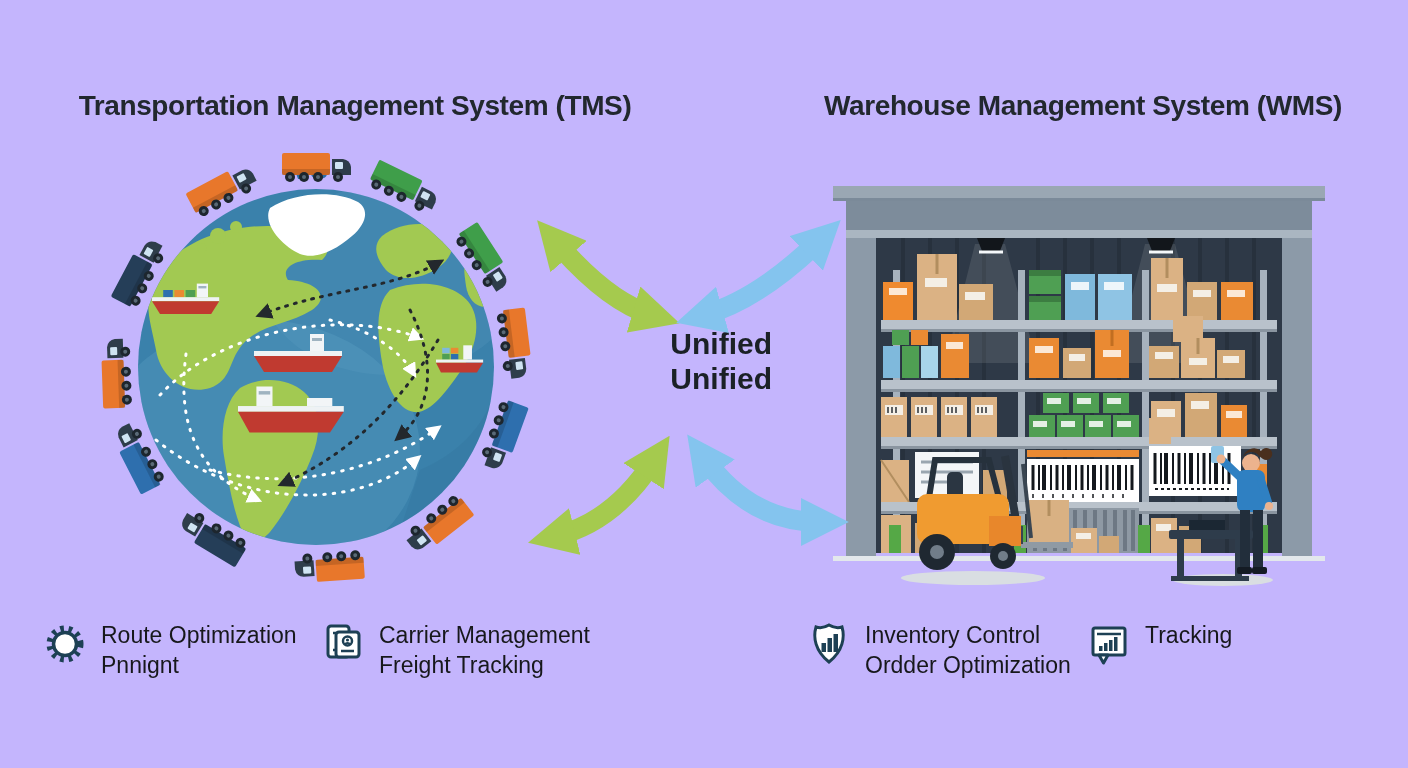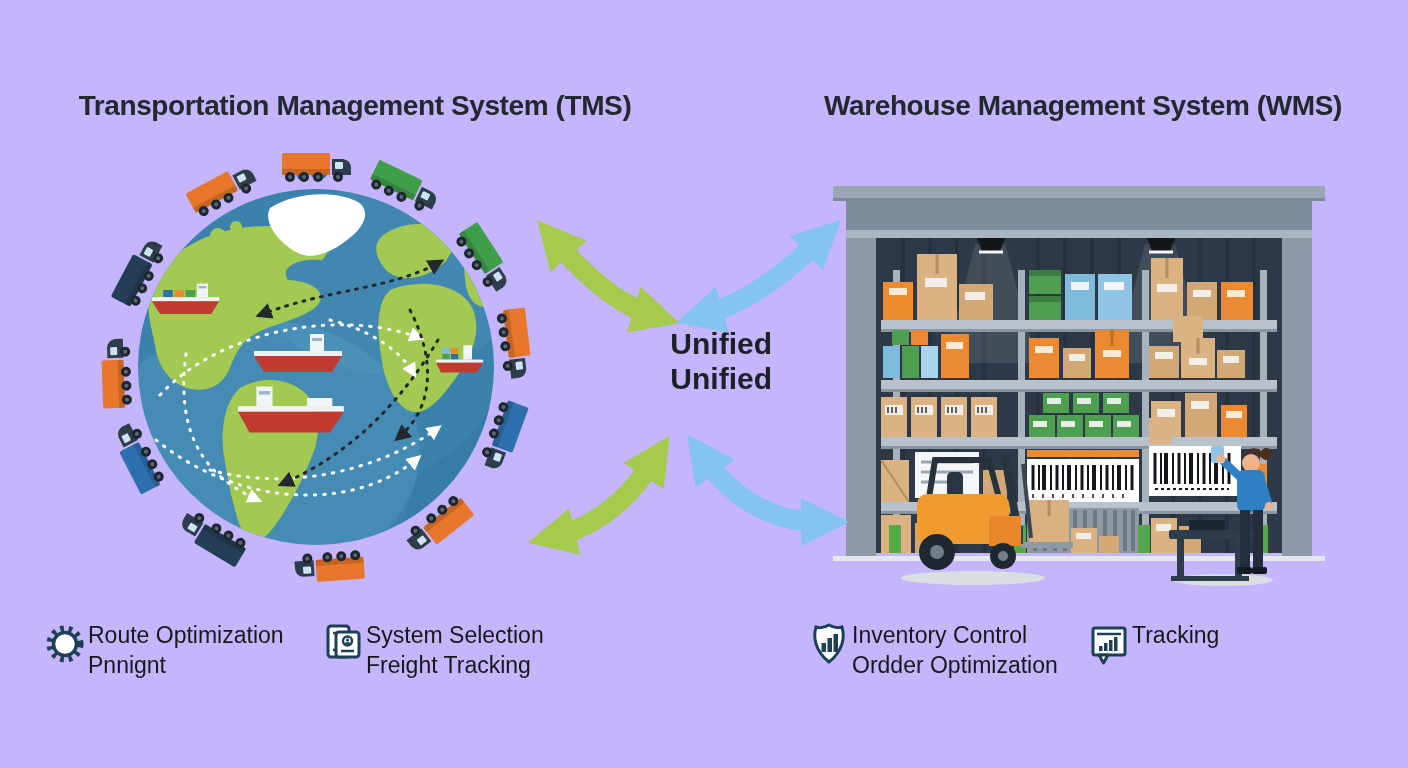--- a/index.html
+++ b/index.html
@@ -8,21 +8,21 @@
   .title{position:absolute;font-size:28px;font-weight:600;letter-spacing:-0.4px;
          text-align:center;color:#22282e;margin:0;}
   .title-left{left:40px;top:90px;width:630px;}
   .title-right{left:783px;top:90px;width:600px;}
   .vs{position:absolute;left:291px;top:155px;font-size:27px;font-weight:800;
       color:#2b6ba3;letter-spacing:1px;}
   .platform{position:absolute;left:592px;top:326px;width:180px;text-align:right;
             font-size:30px;line-height:35px;font-weight:600;color:#1b2126;}
   .illu{position:absolute;}
   .arrows{position:absolute;left:0;top:0;pointer-events:none;}
-  .feature{position:absolute;display:flex;align-items:flex-start;}
+  .feature{position:absolute;display:flex;gap:13px;align-items:flex-start;}
   .feature svg{flex:0 0 auto;margin-top:1px;}
   .ftext{font-size:23px;line-height:30px;font-weight:500;color:#17181b;}
   .f1{left:42px;top:620px;} .f2{left:320px;top:620px;}
   .f3{left:806px;top:620px;} .f4{left:1086px;top:620px;}
 </style>
 </head>
 <body>
 
 <div class="canvas">
 
@@ -465,21 +465,21 @@
       <rect x="8" y="5" width="21" height="31" rx="3" fill="#ffffff" stroke="#1d4054" stroke-width="3"></rect>
       <line x1="13" y1="12" x2="22" y2="12" stroke="#1d4054" stroke-width="2.5"></line>
       <line x1="13" y1="29" x2="22" y2="29" stroke="#1d4054" stroke-width="2.5"></line>
       <rect x="16" y="11" width="23" height="25" rx="3" fill="#ffffff" stroke="#1d4054" stroke-width="3"></rect>
       <circle cx="27.5" cy="20" r="4.5" fill="none" stroke="#1d4054" stroke-width="2.5"></circle>
       <circle cx="27.5" cy="19" r="1.6" fill="#1d4054"></circle>
       <path d="M24 23 a4 4 0 0 1 7 0 z" fill="#1d4054"></path>
       <line x1="21" y1="30" x2="34" y2="30" stroke="#1d4054" stroke-width="2.5"></line>
     </svg>
     <div class="ftext">
-      <div>System Selection</div>
+      <div>Carrier Management</div>
       <div>Freight Tracking</div>
     </div>
   </div>
 
   <div class="feature f3">
     <svg width="46" height="46" viewBox="0 0 46 46">
       <path d="M23 4 C28 7 33 7 36 6 C39 16 37 30 23 41 C9 30 7 16 10 6 C13 7 18 7 23 4 Z" fill="#ffffff" stroke="#1d4054" stroke-width="3"></path>
       <rect x="15.5" y="22" width="4.5" height="9" fill="#1d4054"></rect>
       <rect x="21.5" y="17" width="4.5" height="14" fill="#1d4054"></rect>
       <rect x="27.5" y="13" width="4.5" height="18" fill="#1d4054"></rect>

